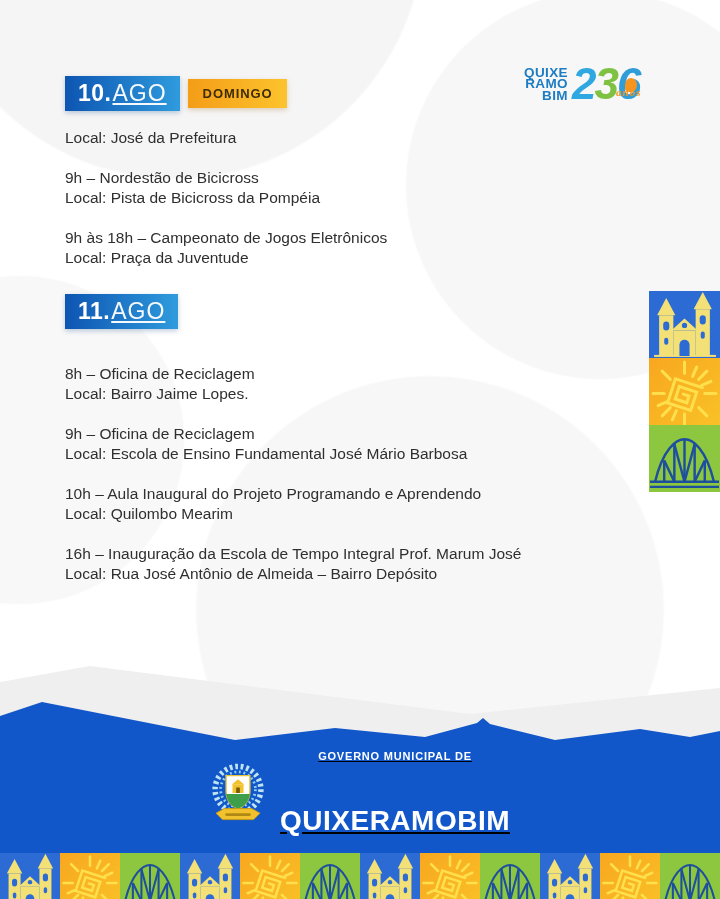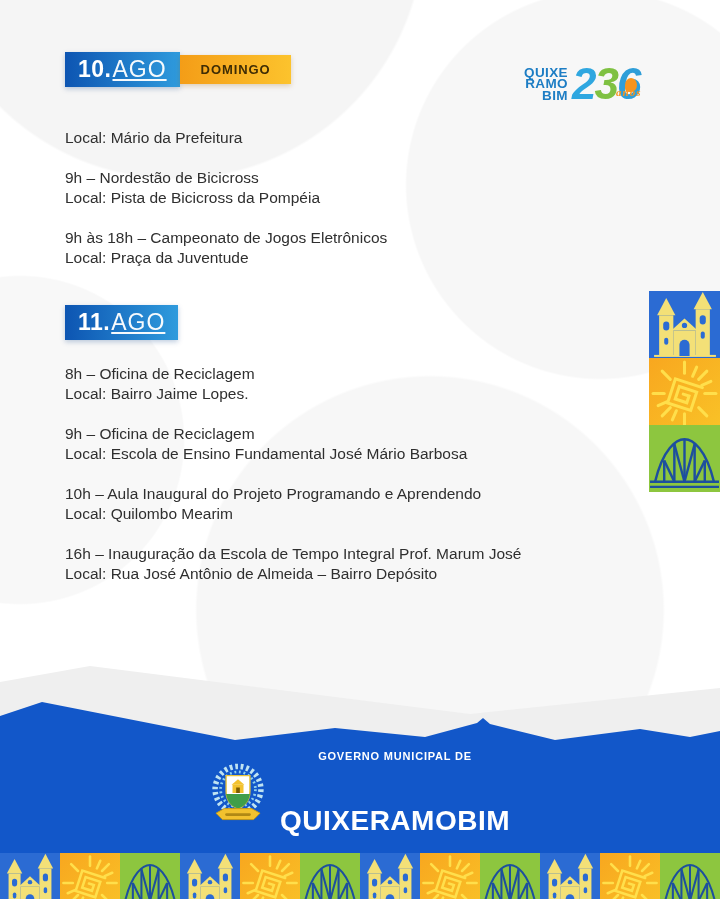--- a/index.html
+++ b/index.html
@@ -18,27 +18,27 @@
   .day-badge { position:absolute; display:flex; align-items:center; }
   .date-box {
     display:flex; align-items:baseline; height:35px; padding:0 13px;
     background:linear-gradient(90deg,#0d55b2,#2f9bdd);
     color:#fff; font-size:23px; line-height:35px; align-items:center;
     box-shadow:0 2px 5px rgba(0,60,130,.25);
   }
   .date-num { font-weight:800; letter-spacing:.5px; }
   .date-month { font-weight:300; letter-spacing:1px; margin-left:1px; opacity:.96;text-decoration:underline; }
   .weekday-box {
-    height:29px; display:flex; align-items:center; padding:0 21px;
+    height:29px; display:flex; align-items:center; padding:0 15px;
     background:linear-gradient(90deg,#f49d17,#fcc32d);
     color:#3e2c05; font-size:13px; font-weight:700; letter-spacing:.9px;
     box-shadow:0 2px 5px rgba(150,90,0,.25);
   }
-  #badge-day1 { left:65px; top:52px; }
-  #badge-day2 { left:65px; top:305px; }
+  #badge-day1 { left:65px; top:76px;gap:8px; }
+  #badge-day2 { left:65px; top:294px; }
   
   .events { position:absolute; left:65px; width:470px; }
   #events-day1 { top:128px; }
   #events-day2 { top:364px; }
   .event { margin-bottom:20px; color:#2f2f2f; font-size:15.5px; line-height:20px; font-weight:500; }
   .event .loc { font-weight:500; }
   
   .logo-236 { position:absolute; left:524px; top:64px; display:flex; align-items:center; }
   .logo-words { text-align:right; font-size:13.5px; line-height:11.5px; font-weight:800; color:#1d7dc4; letter-spacing:.4px; }
   .logo-number { position:relative; font-size:44px; font-weight:800; font-style:italic; line-height:40px; letter-spacing:-2px; margin-left:4px; }
@@ -46,21 +46,21 @@
   .d3 { color:#7fc142; }
   .d6 { color:#2f9ed8; position:relative; }
   .logo-flame { position:absolute; right:2px; top:14px; width:12px; height:14px; border-radius:50% 50% 50% 4px; background:#f7941d; }
   .logo-anos { position:absolute; right:-2px; bottom:-8px; font-size:11px; font-style:italic; font-weight:700; color:#f7941d; font-family:Liberation Serif, serif; letter-spacing:1px; }
   
   .right-strip { position:absolute; right:0; top:291px; width:71px; z-index:2; }
   .right-strip .tile { width:71px; height:67px; overflow:hidden; }
   .tile svg { display:block; }
   
   .footer-svg { position:absolute; left:0; top:660px; width:720px; height:239px; z-index:1; }
-  .footer-content { position:absolute; left:0; top:750px; width:720px; display:flex; justify-content:center; align-items:center; gap:14px; z-index:3; }
+  .footer-content { position:absolute; left:0; top:750px; width:720px; display:flex; justify-content:center; align-items:center; gap:14px; z-index:3;text-decoration:underline; }
   .crest { width:56px; height:66px; }
   .gov-text { color:#fff; }
   .gov-line1 { font-size:11px; font-weight:700; letter-spacing:.8px; text-align:center; margin-bottom:2px; }
   .gov-line2 { font-size:28px; font-weight:800; letter-spacing:.5px; line-height:28px;margin-top:45px; }
   .bottom-strip { position:absolute; left:0; bottom:0; width:720px; height:46px; background:#1257c9; display:flex; z-index:2; }
   .bottom-strip .tile { width:60px; height:46px; overflow:hidden; }
 </style>
 </head>
 <body>
 
@@ -159,21 +159,21 @@
     </div>
     <div class="logo-number">
       <span class="d2">2</span><span class="d3">3</span><span class="d6">6</span>
       <span class="logo-flame"></span>
       <span class="logo-anos">anos</span>
     </div>
   </div>
 
   <div class="events" id="events-day1">
     <div class="event">
-      <div class="loc">Local: Mário da Prefeitura</div>
+      <div class="loc">Local: José da Prefeitura</div>
     </div>
     <div class="event">
       <div>9h – Nordestão de Bicicross</div>
       <div class="loc">Local: Pista de Bicicross da Pompéia</div>
     </div>
     <div class="event">
       <div>9h às 18h – Campeonato de Jogos Eletrônicos</div>
       <div class="loc">Local: Praça da Juventude</div>
     </div>
   </div>

